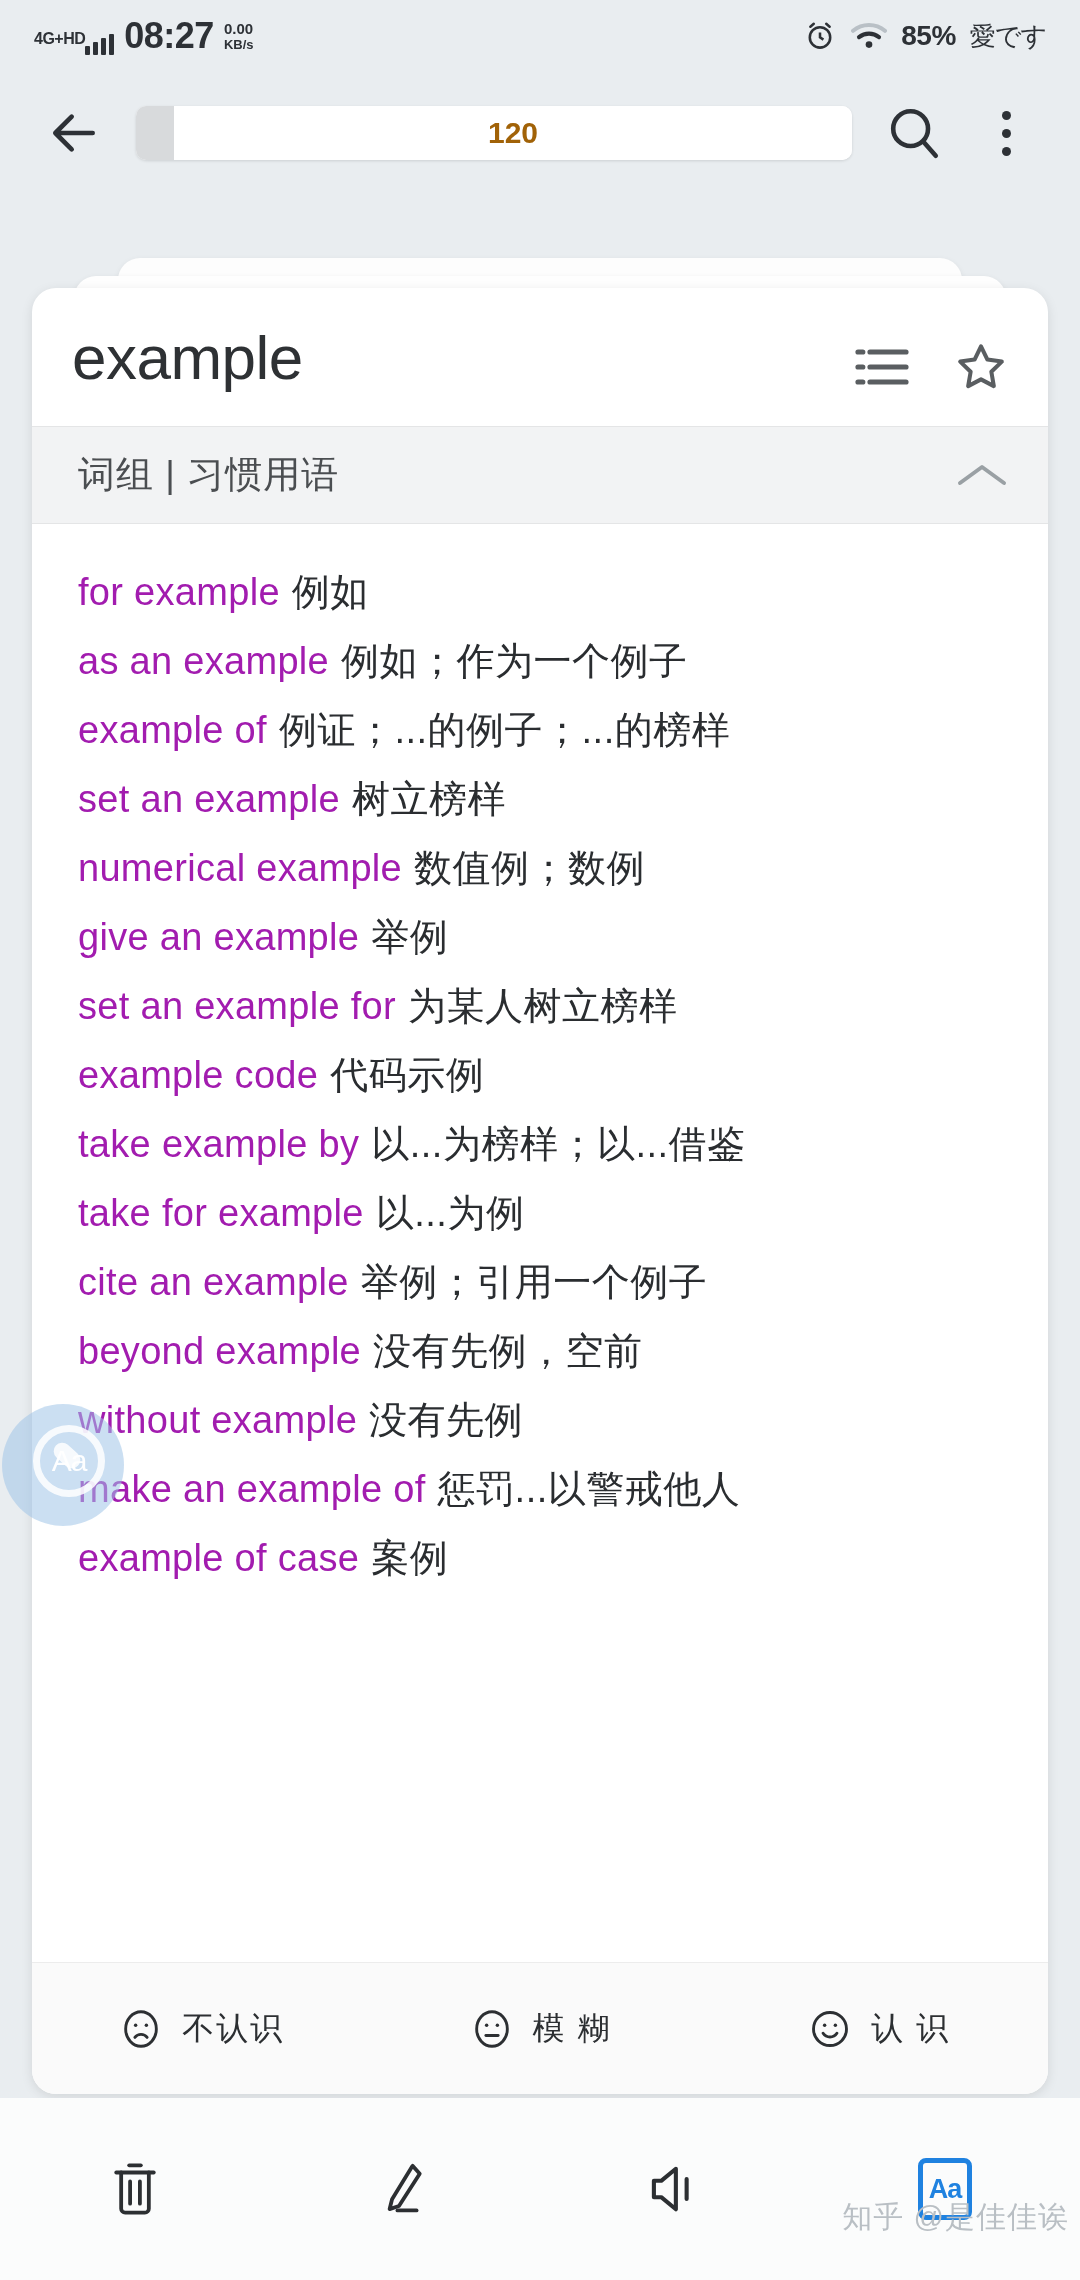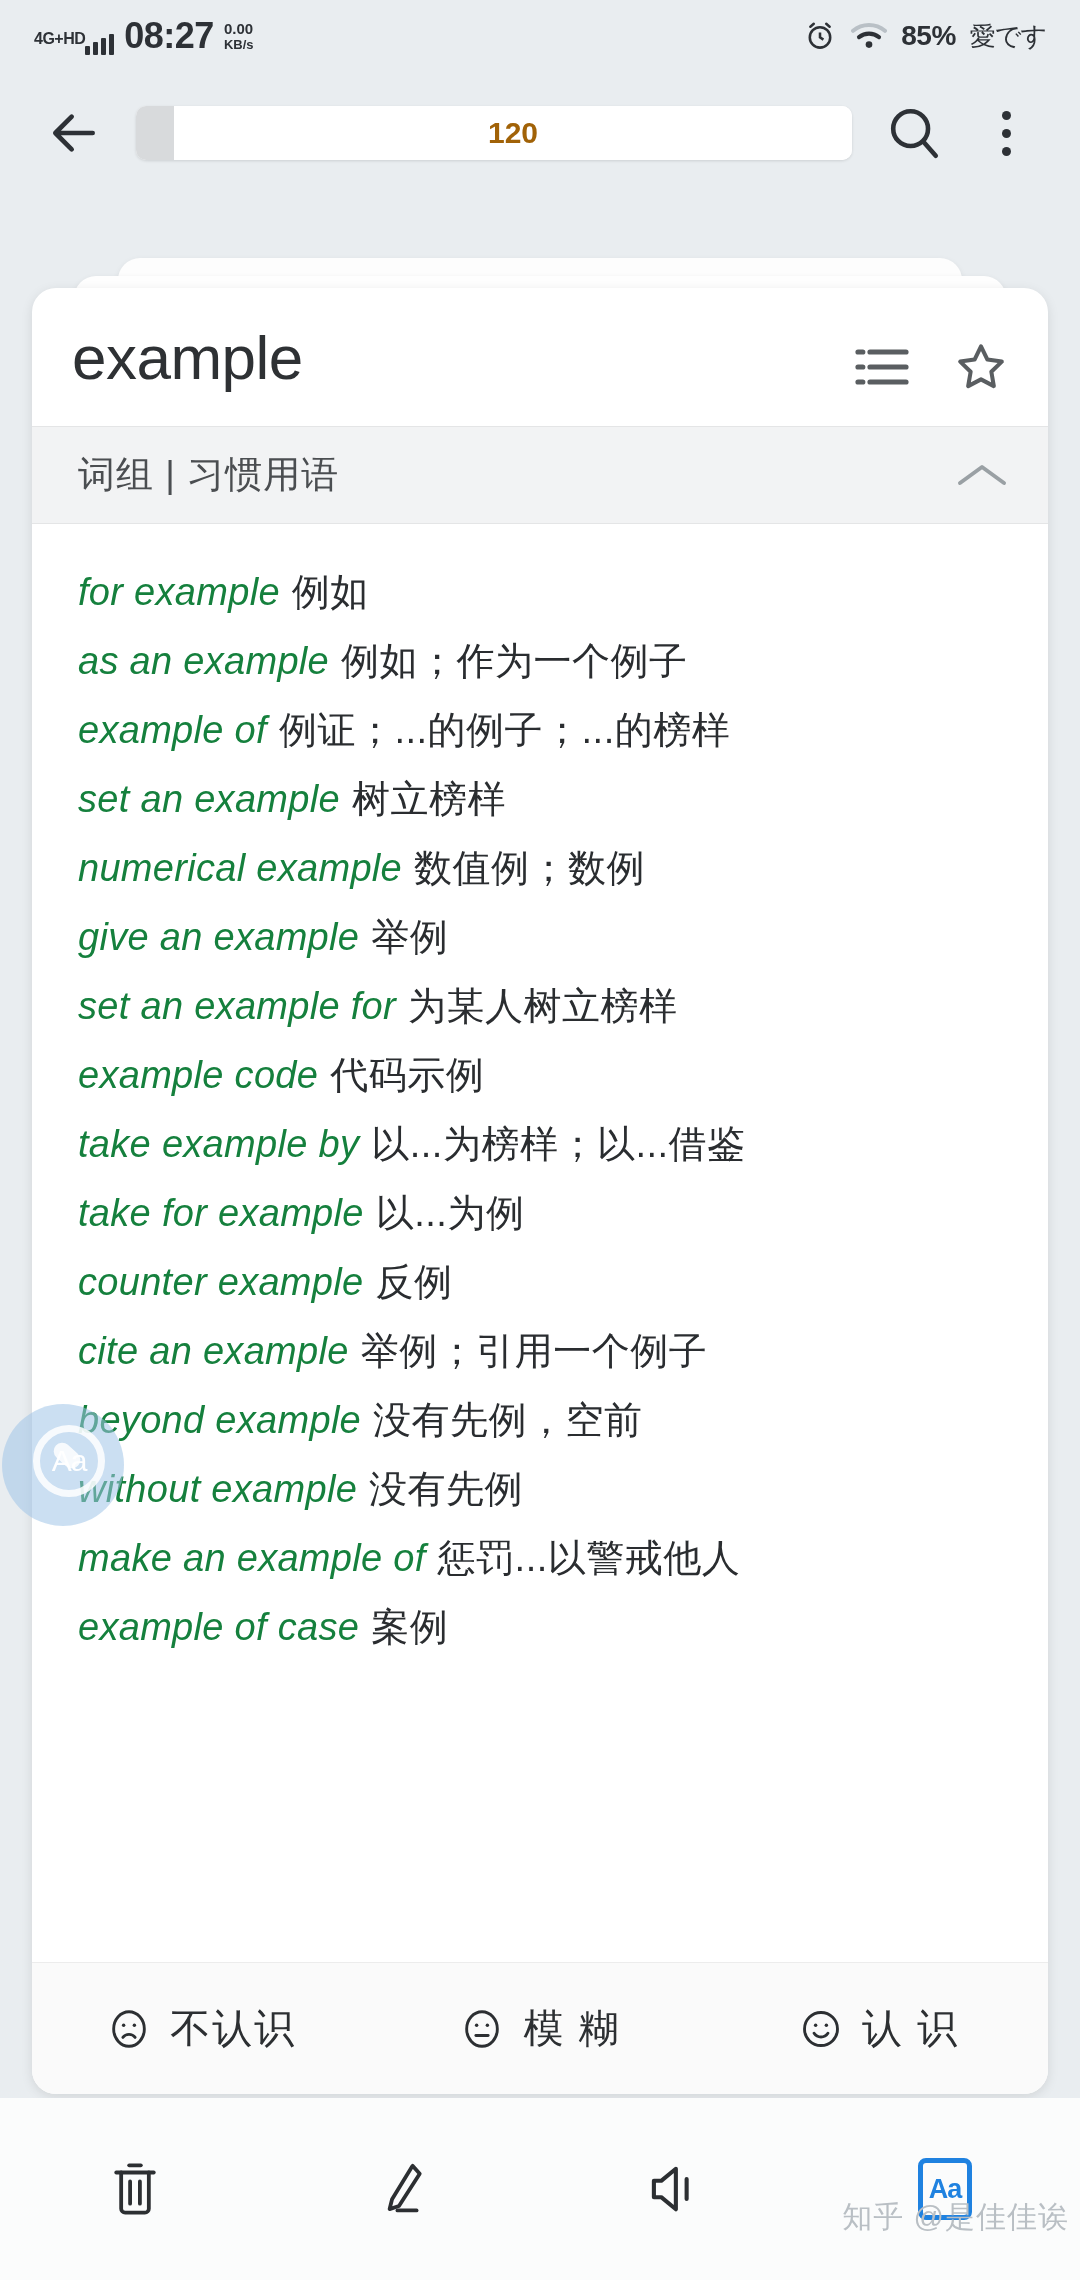--- a/index.html
+++ b/index.html
@@ -170,22 +170,21 @@
   .phrases {
     padding: 34px 36px 26px 46px;
     flex: 1;
   }
   .phrase-line {
     font-size: 38px;
     line-height: 69px;
     white-space: nowrap;
   }
   .p-en {
-    color: #15803d;
-    font-style: italic;
+    color: #a21caf;
     font-weight: 500;
     letter-spacing: 0.3px;
   }
   .p-zh {
     color: #2a2d30;
     letter-spacing: 0.5px;
     margin-left: 12px;
   }
 
   
@@ -208,21 +207,21 @@
     display: flex;
     align-items: center;
     flex: none;
   }
   .grade-btn {
     flex: 1;
     display: flex;
     align-items: center;
     justify-content: center;
     gap: 18px;
-    font-size: 40px;
+    font-size: 32px;
     color: #2c2f32;
     letter-spacing: 2px;
   }
   .grade-btn svg { flex: none; }
 
   
   .float-bubble {
     position: absolute;
     left: 2px; top: 1404px;
     width: 122px; height: 122px;
@@ -393,21 +392,20 @@
       <div class="phrase-line"><span class="p-en">for example</span><span class="p-zh">例如</span></div>
       <div class="phrase-line"><span class="p-en">as an example</span><span class="p-zh">例如；作为一个例子</span></div>
       <div class="phrase-line"><span class="p-en">example of</span><span class="p-zh">例证；...的例子；...的榜样</span></div>
       <div class="phrase-line"><span class="p-en">set an example</span><span class="p-zh">树立榜样</span></div>
       <div class="phrase-line"><span class="p-en">numerical example</span><span class="p-zh">数值例；数例</span></div>
       <div class="phrase-line"><span class="p-en">give an example</span><span class="p-zh">举例</span></div>
       <div class="phrase-line"><span class="p-en">set an example for</span><span class="p-zh">为某人树立榜样</span></div>
       <div class="phrase-line"><span class="p-en">example code</span><span class="p-zh">代码示例</span></div>
       <div class="phrase-line"><span class="p-en">take example by</span><span class="p-zh">以...为榜样；以...借鉴</span></div>
       <div class="phrase-line"><span class="p-en">take for example</span><span class="p-zh">以...为例</span></div>
-      <div class="phrase-line"><span class="p-en">counter example</span><span class="p-zh">反例</span></div>
       <div class="phrase-line"><span class="p-en">cite an example</span><span class="p-zh">举例；引用一个例子</span></div>
       <div class="phrase-line"><span class="p-en">beyond example</span><span class="p-zh">没有先例，空前</span></div>
       <div class="phrase-line"><span class="p-en">without example</span><span class="p-zh">没有先例</span></div>
       <div class="phrase-line"><span class="p-en">make an example of</span><span class="p-zh">惩罚...以警戒他人</span></div>
       <div class="phrase-line"><span class="p-en">example of case</span><span class="p-zh">案例</span></div>
     </div>
 
 
     <div class="grade-bar">
       <div class="grade-btn">

